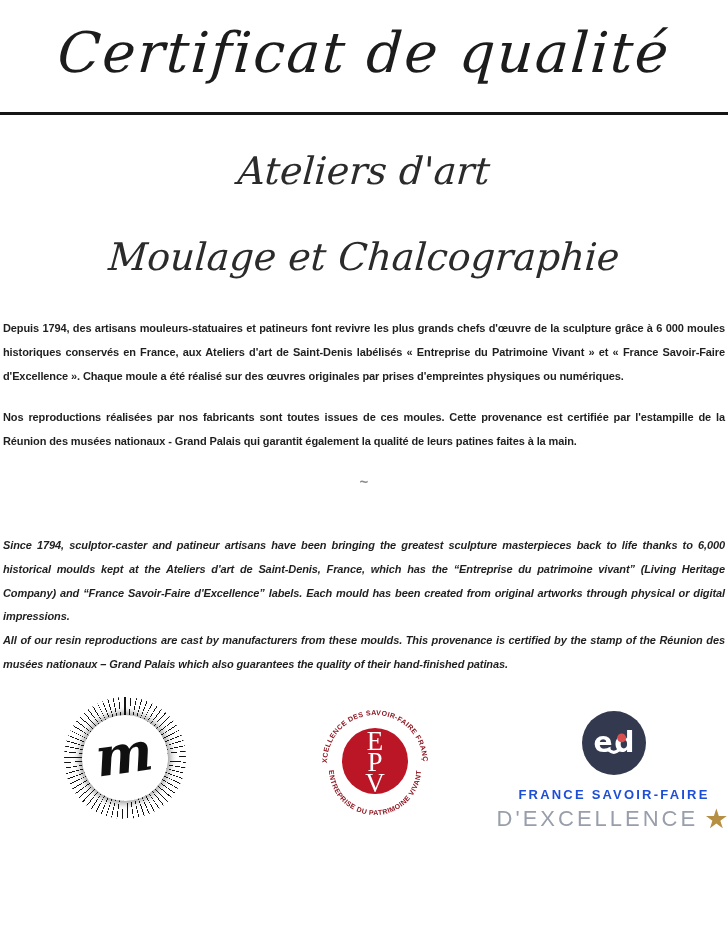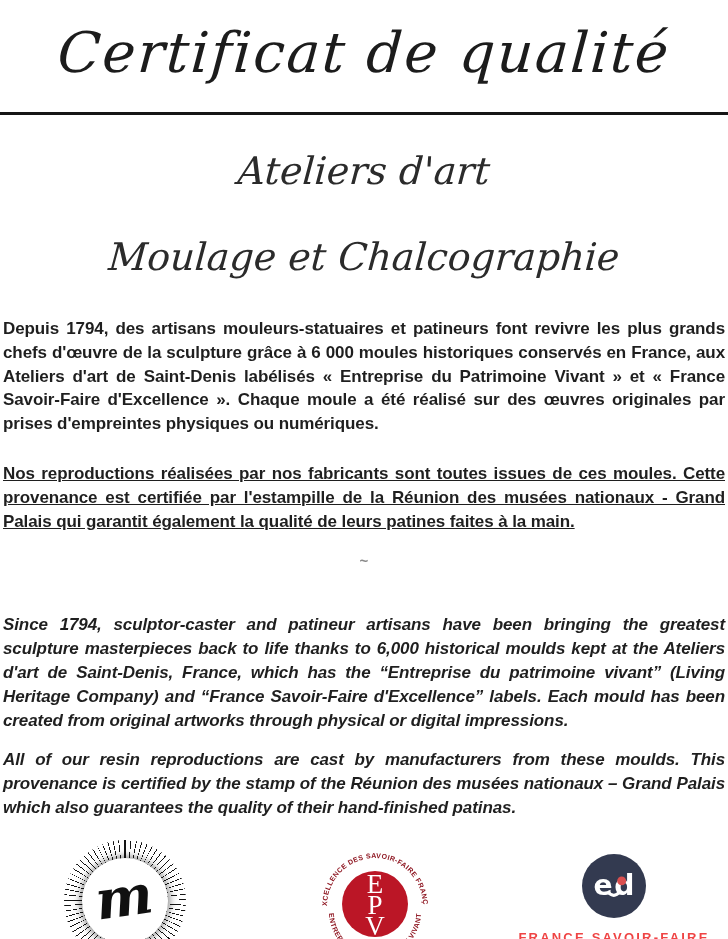--- a/index.html
+++ b/index.html
@@ -22,31 +22,31 @@
     text-align:center;
     white-space:nowrap;
   }
   .title   { font-size:56px; line-height:106px; letter-spacing:2px; transform:skewX(-4deg); }
   .rule    { border:none; border-top:3px solid #161616; margin:6px 0 0 0; }
   .sub1    { font-size:38px; line-height:60px; margin-top:26px; color:#2b2b2b; transform:skewX(-4deg); }
   .sub2    { font-size:38px; line-height:64px; margin-top:24px; color:#2b2b2b; transform:skewX(-4deg); }
   
   .body-text { padding:0 3px; }
   p.para {
-    font-size:17px;
+    font-size:11px;
     line-height:23.8px;
     font-weight:600;
     letter-spacing:-0.1px;
     text-align:justify;
   }
   .fr1 { margin-top:28px; }
-  .fr2 { margin-top:26px;text-decoration:underline; }
+  .fr2 { margin-top:18px; }
   .en  { font-style:italic; }
   .en1 { margin-top:42px; }
-  .en2 { margin-top:16px; }
+  .en2 { }
   .tilde {
     margin-top:18px;
     text-align:center;
     font-size:15px;
     line-height:20px;
     color:#8a8a8a;
     font-weight:600;
   }
   
   .logos {
@@ -86,21 +86,21 @@
   }
 
   
   .epv-svg { display:block; margin-top:10px; }
 
   
   .fsfe-circle { margin-top:18px; display:block; }
   .fsfe-line1 {
     margin-top:12px;
     font-size:13px; font-weight:700; letter-spacing:2.2px;
-    color:#ef4444;
+    color:#1d4ed8;
     white-space:nowrap;
   }
   .fsfe-line2 {
     margin-top:4px;
     font-size:22px; font-weight:500; letter-spacing:3px;
     color:#989eab;
     white-space:nowrap;
     display:flex; align-items:center; gap:6px;
   }
   .fsfe-star { color:#b78f43; font-size:27px; line-height:20px; font-style:normal; }

